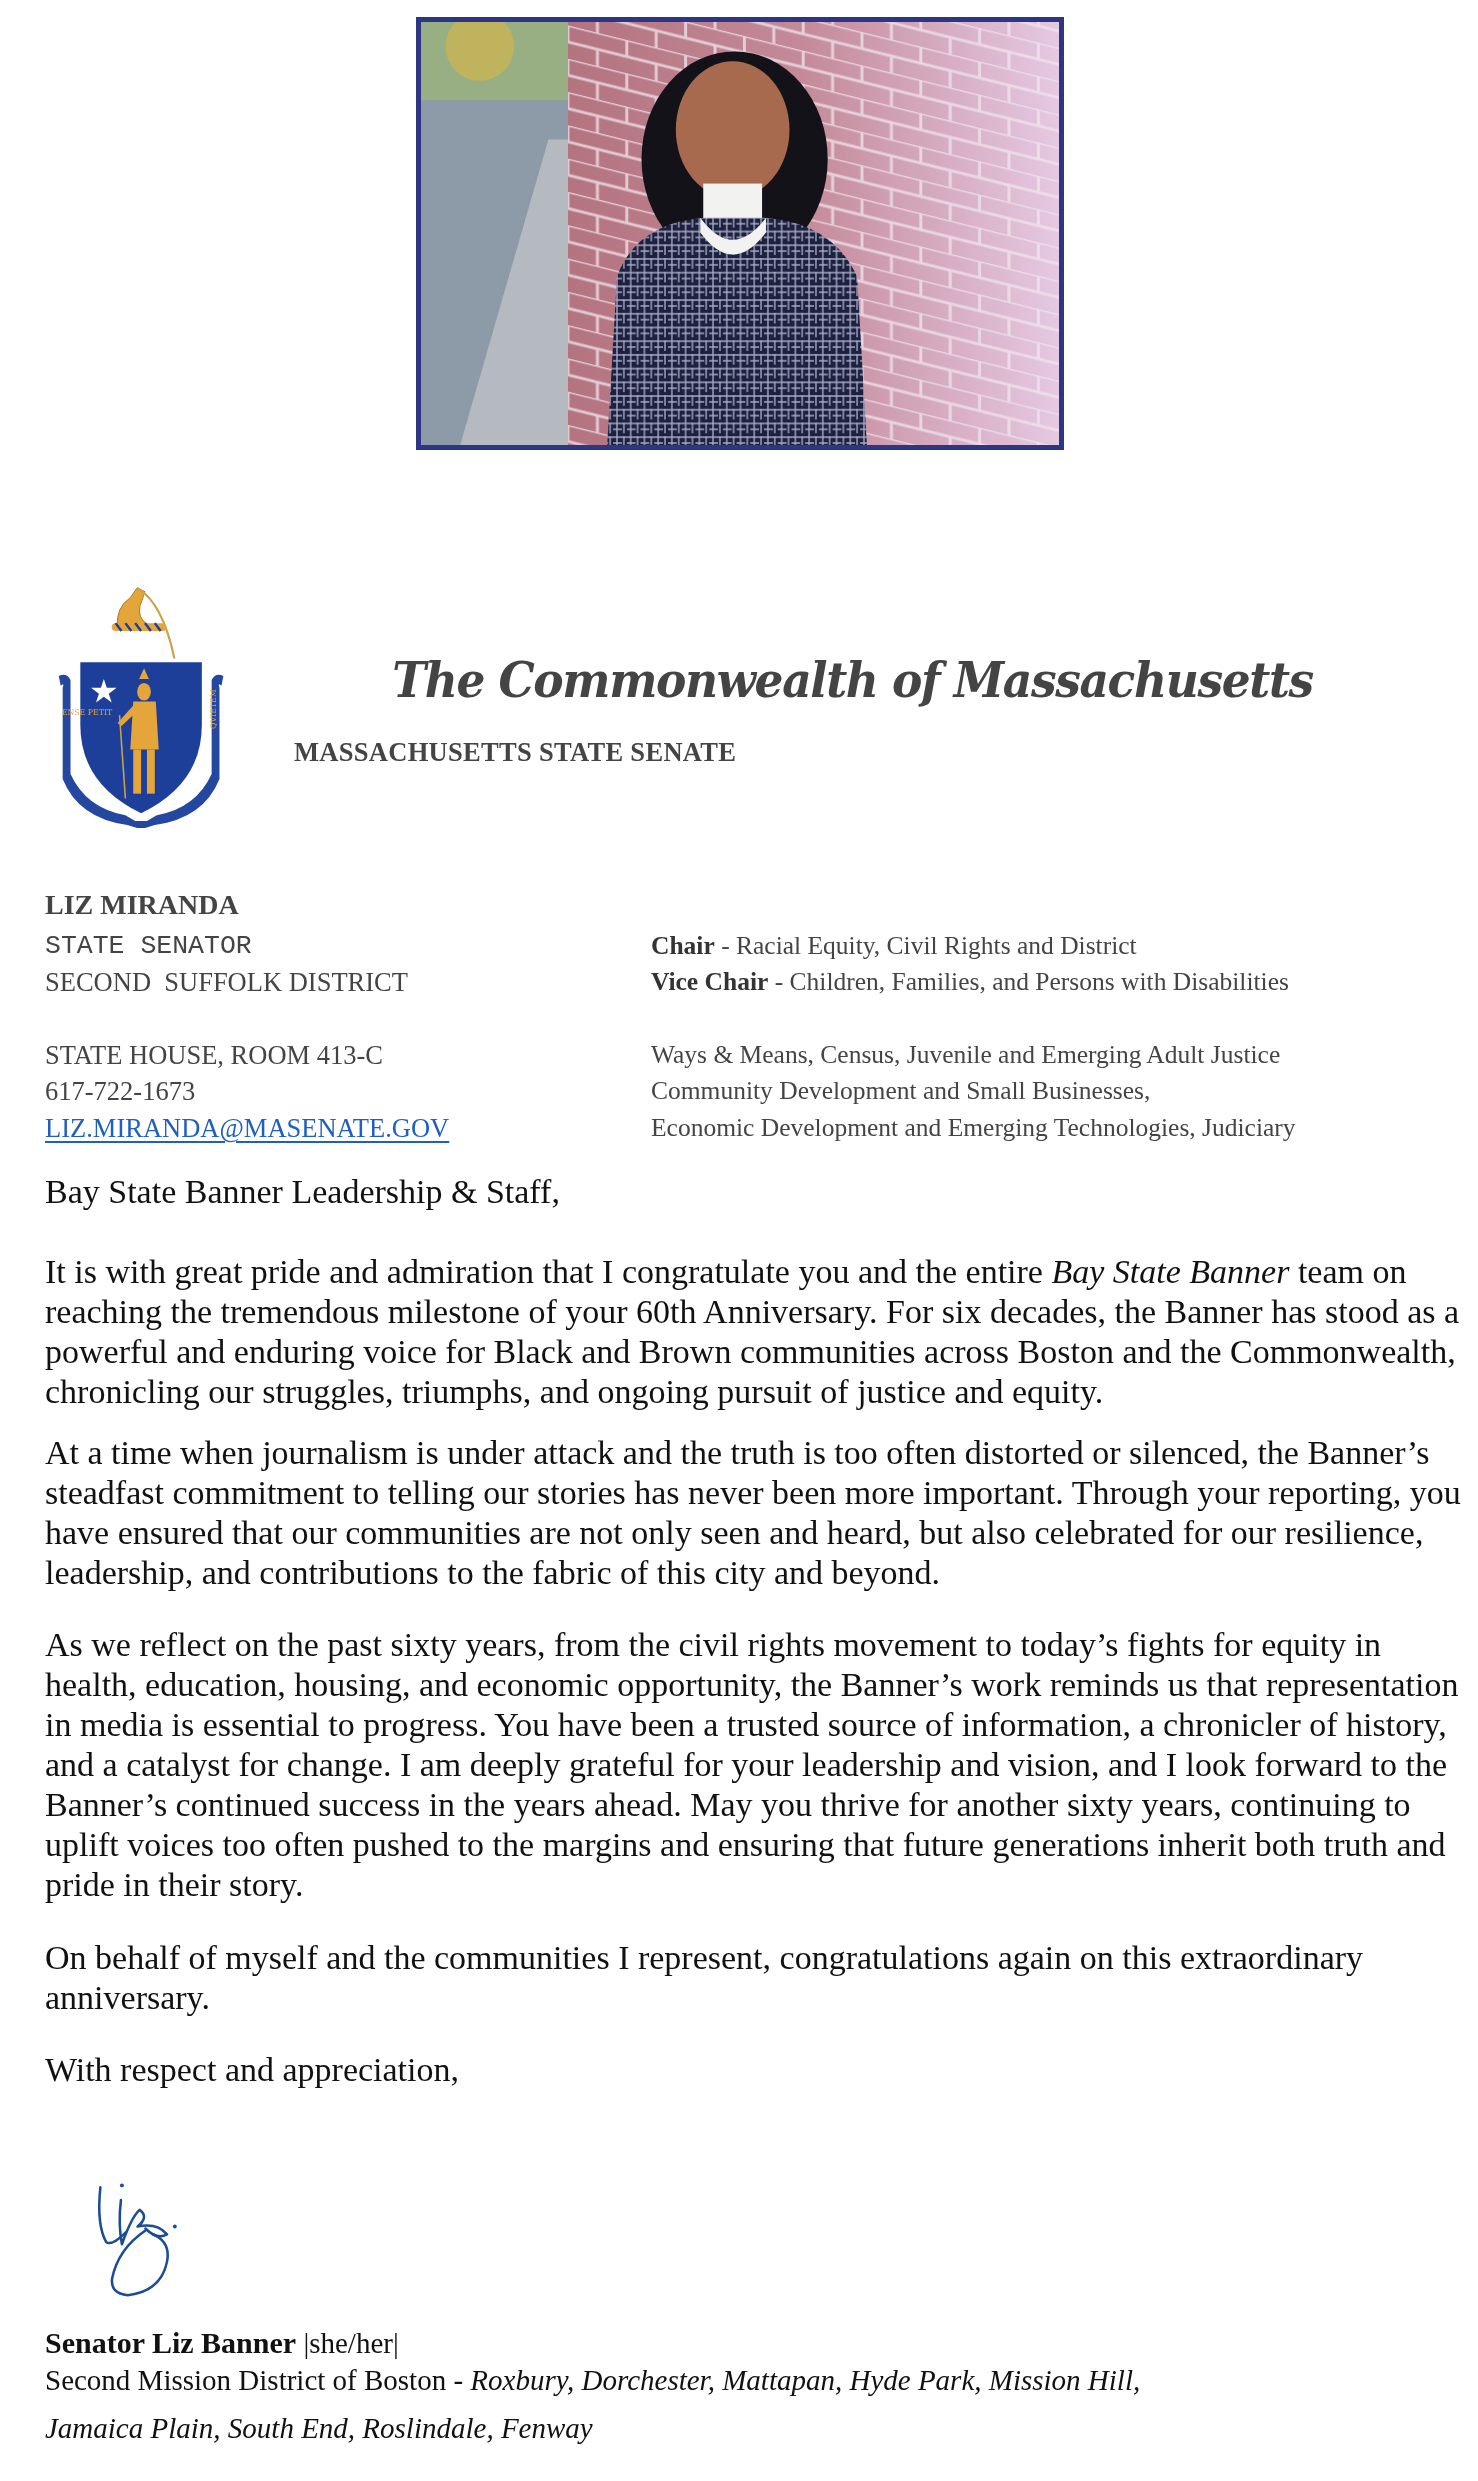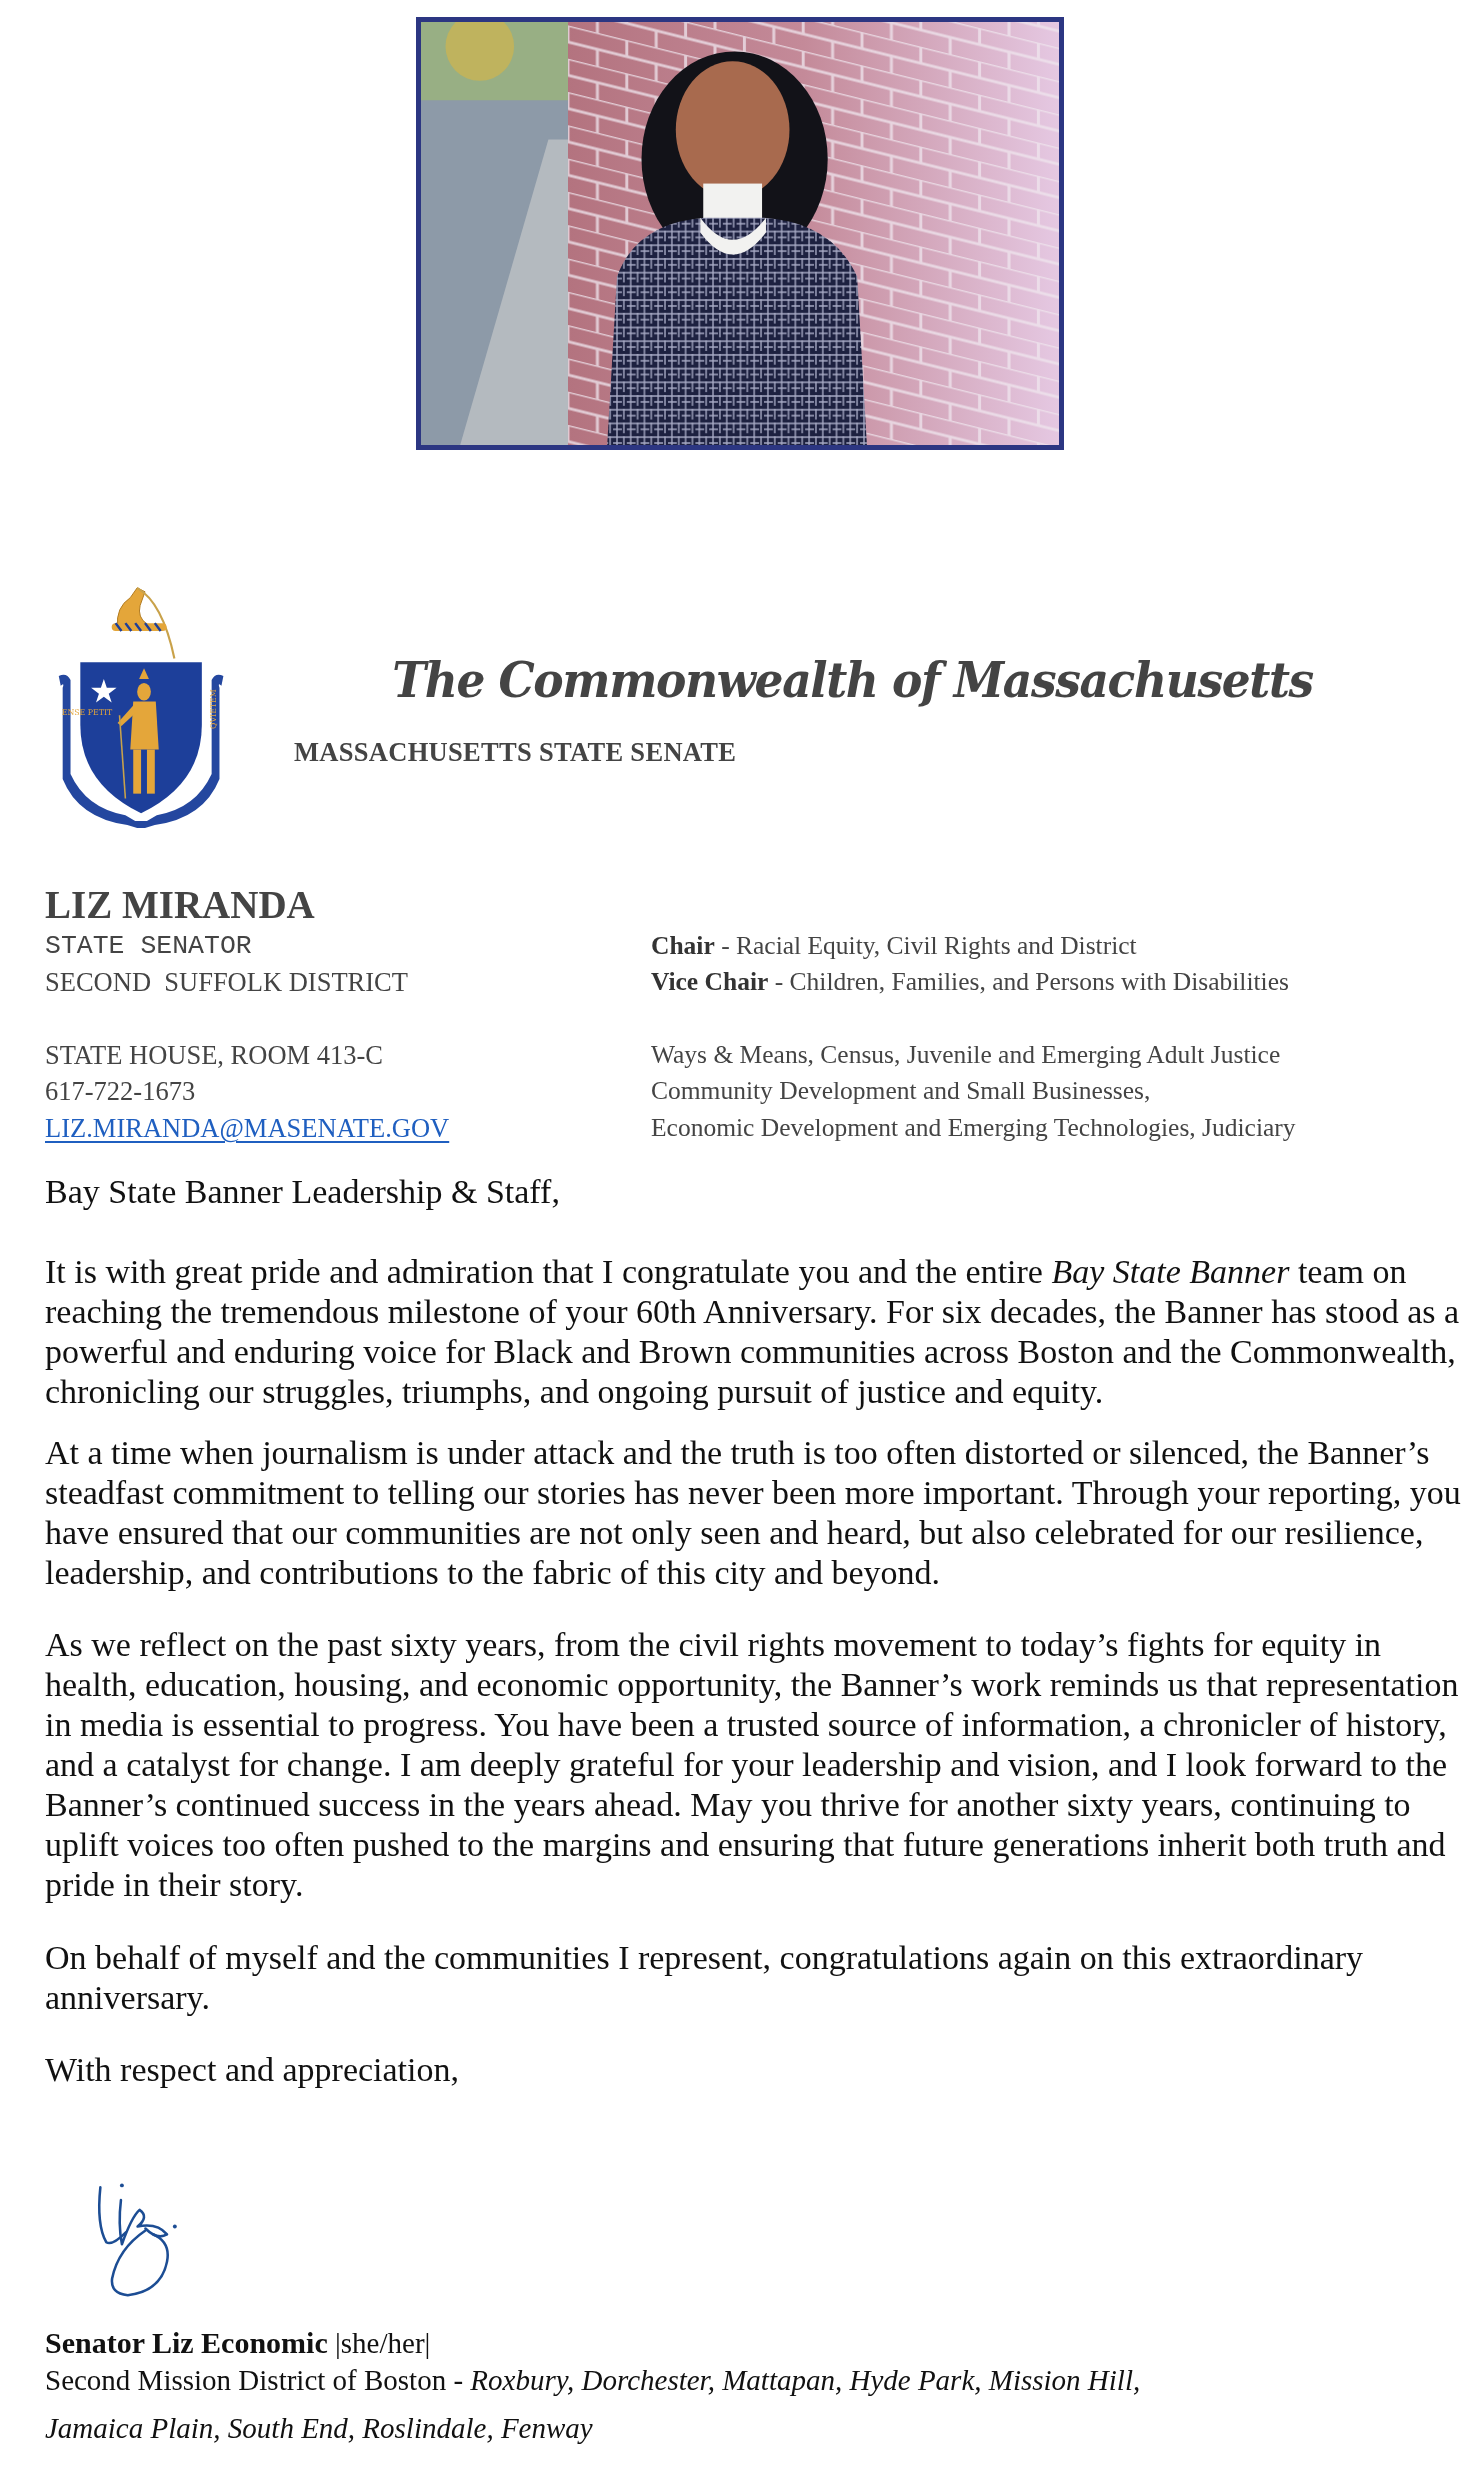--- a/index.html
+++ b/index.html
@@ -12,21 +12,21 @@
 
   
   #seal { left: 47px; top: 578px; width: 196px; height: 250px; }
 
   
   #script-title { left: 294px; top: 651px; width: 1117px; text-align: center; font-family: "DejaVu Serif", serif; font-style: italic; font-weight: bold; font-size: 49px; color: #444; letter-spacing: -1.5px; transform: scaleX(0.93); transform-origin: center; }
   #senate-title { left: 294px; top: 737px; width: 1117px; text-align: left; font-family: "Liberation Serif", serif; font-weight: bold; font-size: 26.5px; color: #444; letter-spacing: 0.3px; }
 
   
   .info { font-family: "Liberation Serif", serif; color: #444; font-size: 26.5px; line-height: 36px; white-space: pre; }
-  #info-name { left: 45px; top: 885px; font-weight: bold; font-size: 39px; line-height: 39px; }
+  #info-name { left: 45px; top: 885px; font-weight: bold; font-size: 28px; line-height: 39px; }
   #info-title { left: 45px; top: 928px; font-family: Liberation Mono, monospace; }
   #info-district { left: 45px; top: 964px; }
   #info-room { left: 45px; top: 1037px; }
   #info-phone { left: 45px; top: 1073px; }
   #info-email { left: 45px; top: 1110px; color: #1f5fc0; text-decoration: underline; text-decoration-thickness: 2px; text-underline-offset: 3.9px; }
 
   
   .comm { left: 651px; font-family: "Liberation Serif", serif; color: #444; font-size: 25.5px; line-height: 36px; white-space: nowrap; }
   .comm b { color: #333; }
   #comm-chair { top: 928px; }
@@ -148,16 +148,16 @@
     <g fill="none" stroke="#1c4d94" stroke-width="2.6" stroke-linecap="round" stroke-linejoin="round">
       <path d="M32 32 Q28 70 38 88 Q44 92 58 78"></path>
       <path d="M53 45 Q50 70 54 90 Q64 62 72 55 Q82 62 70 72 Q90 68 100 80 Q90 86 78 74"></path>
       <path d="M78 76 Q50 95 44 125 Q42 140 60 142 Q94 138 100 108 Q104 88 86 80"></path>
     </g>
     <circle cx="54" cy="30" r="2" fill="#1c4d94"></circle>
     <circle cx="108" cy="72" r="2" fill="#1c4d94"></circle>
   </svg>
 </div>
 
-<div id="sig-name" class="abs sig-block"><b>Senator Liz Economic</b><span> |she/her|</span></div>
+<div id="sig-name" class="abs sig-block"><b>Senator Liz Banner</b><span> |she/her|</span></div>
 <div id="sig-district-1" class="abs sig-block"><span>Second Mission District of Boston - </span><span class="it">Roxbury, Dorchester, Mattapan, Hyde Park, Mission Hill,</span></div>
 <div id="sig-district-2" class="abs sig-block it">Jamaica Plain, South End, Roslindale, Fenway</div>
 
 
 </body></html>

